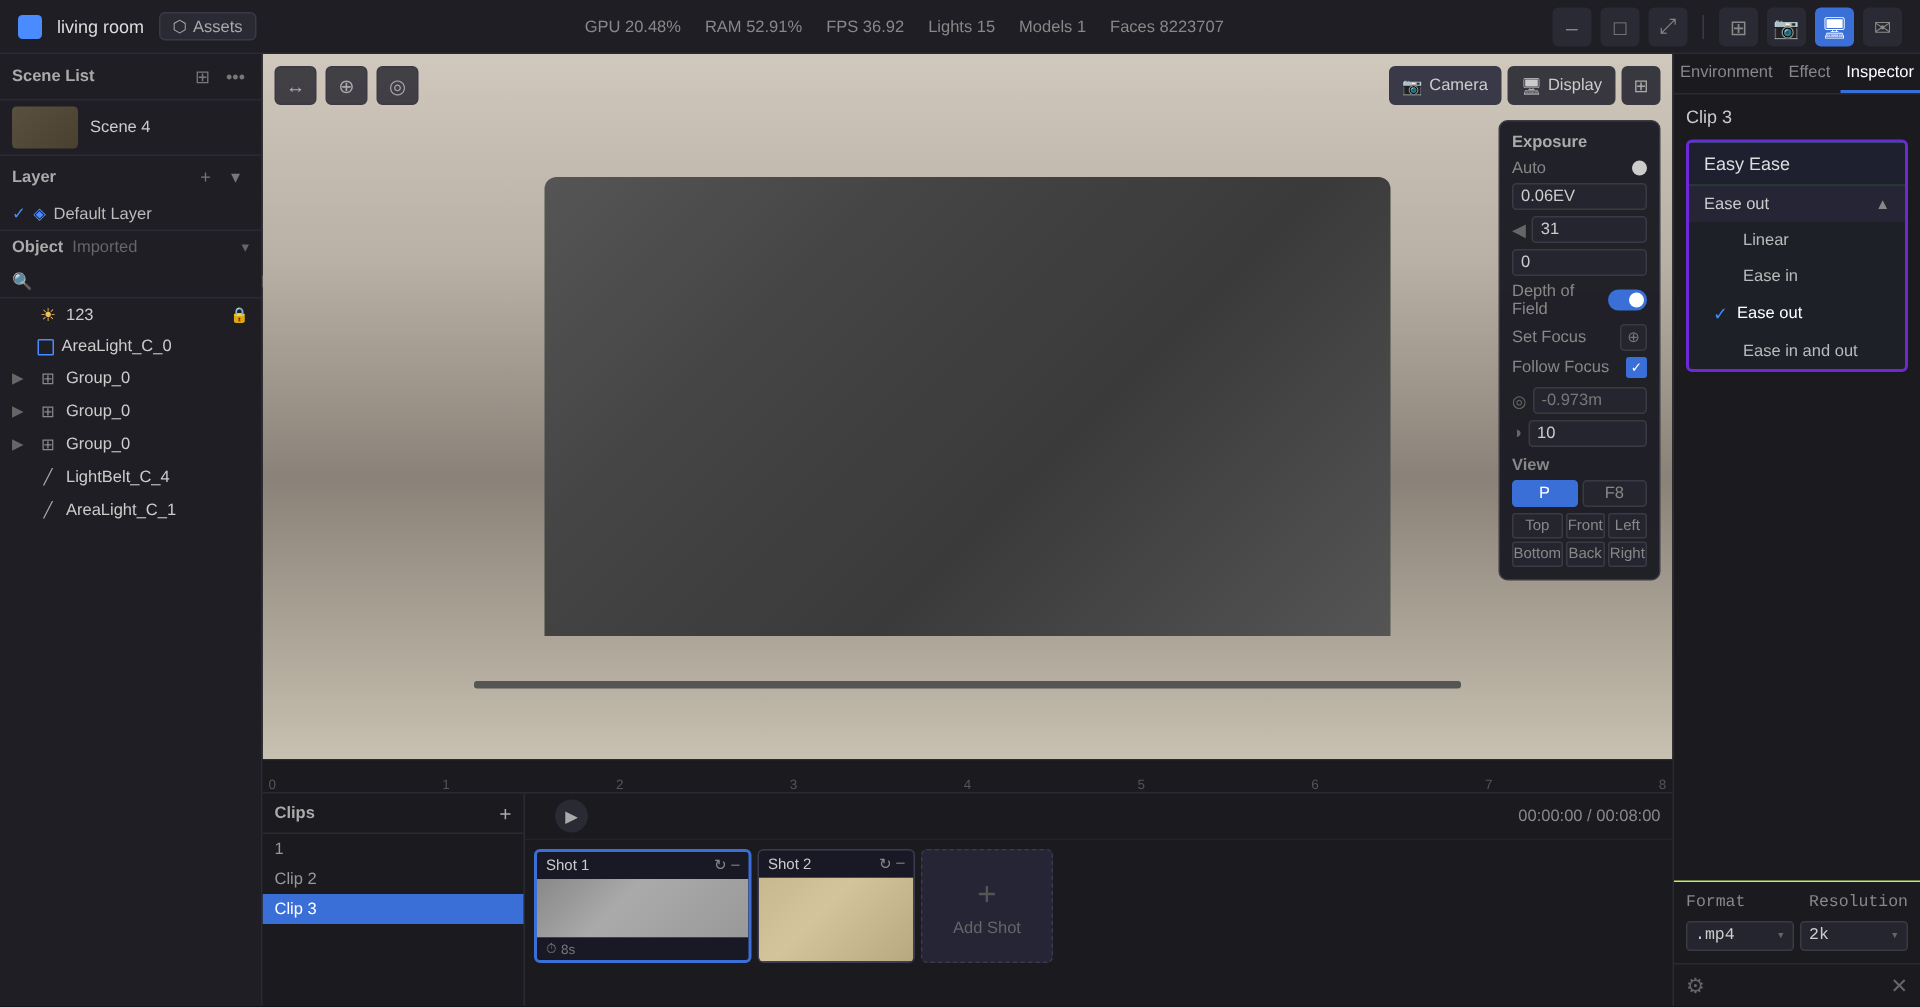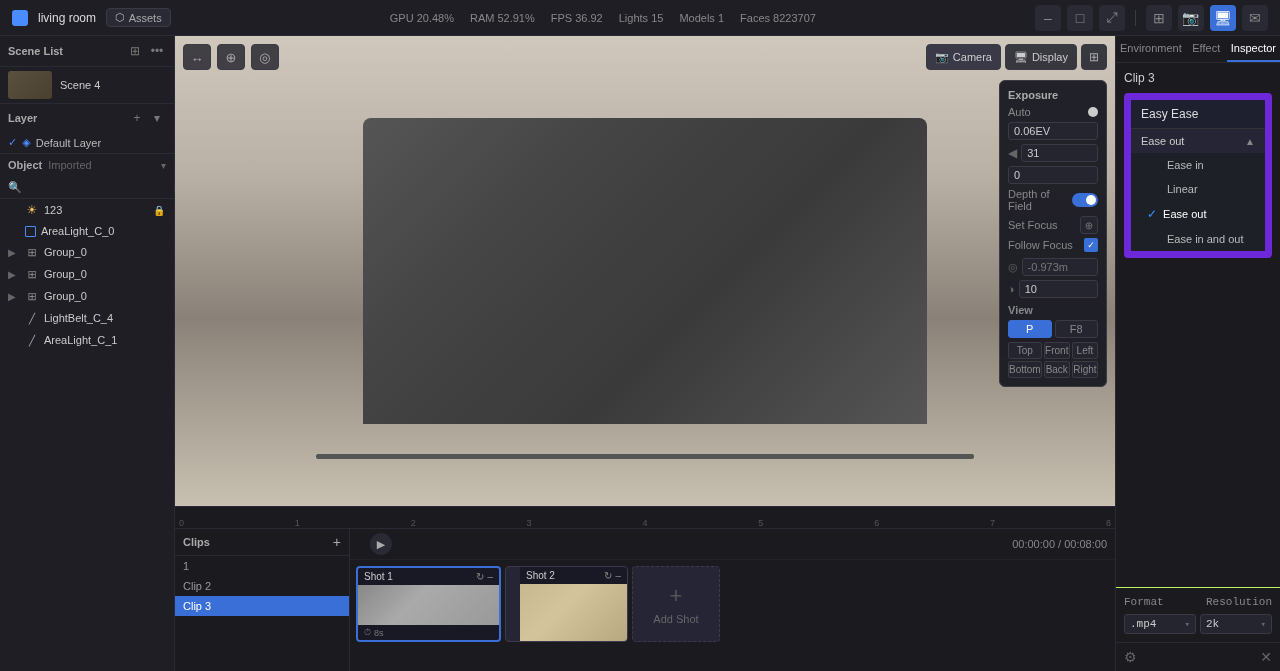--- a/index.html
+++ b/index.html
@@ -144,21 +144,21 @@
     
     .right-panel { width: 165px; background: #1a1a1f; border-left: 1px solid #2a2a35; display: flex; flex-direction: column; flex-shrink: 0; }
     .right-tabs { display: flex; border-bottom: 1px solid #2a2a35; }
     .right-tab { flex: 1; padding: 6px 4px; text-align: center; font-size: 11px; color: #888; cursor: pointer; border-bottom: 2px solid transparent; }
     .right-tab.active { color: #fff; border-bottom-color: #3a6fd8; }
 
     .inspector-content { flex: 1; padding: 8px; overflow-y: auto; }
     .inspector-title { font-size: 12px; color: #ccc; margin-bottom: 8px; font-weight: 500; }
 
     
-    .ease-dropdown { background: #15803d; border: 7px solid #6d28d9; border-radius: 4px; overflow: hidden; margin-bottom: 8px; }
+    .ease-dropdown { background: #15803d; border: 2px solid #6d28d9; border-radius: 4px; overflow: hidden; margin-bottom: 8px; }
     .ease-header { padding: 7px 10px; font-size: 12px; color: #ddd; background: #1e2030; font-weight: 500; }
     .ease-option-group { }
     .ease-group-header { display: flex; align-items: center; justify-content: space-between; padding: 6px 10px; background: #252535; border-top: 1px solid #333; cursor: pointer; }
     .ease-group-label { font-size: 11px; color: #ccc; }
     .ease-group-arrow { color: #888; font-size: 10px; }
     .ease-options { background: #1e2028; }
     .ease-opt { padding: 6px 16px; font-size: 11px; color: #bbb; cursor: pointer; display: flex; align-items: center; gap: 6px; }
     .ease-opt.selected { color: #fff; }
     .ease-check { color: #3a8fff; font-size: 12px; }
 
@@ -413,21 +413,21 @@
               </div>
               <div class="shot-thumb">
                 <div class="shot-thumb-scene" style="background: linear-gradient(135deg, #888 0%, #aaa 40%, #999 100%);"></div>
               </div>
               <div class="shot-footer">
                 <span>⏱</span>
                 <span>8s</span>
               </div>
             </div>
 
-            <div class="shot-clip" style="width:123px;padding-left:14px;">
+            <div class="shot-clip" style="width:105px;">
               <div class="shot-header">
                 <span class="shot-name">Shot 2</span>
                 <div class="shot-actions">
                   <span>↻</span>
                   <span>–</span>
                 </div>
               </div>
               <div class="shot-thumb">
                 <div class="shot-thumb-living"></div>
               </div>
@@ -463,25 +463,25 @@
         <div class="ease-header">Easy Ease</div>
 
         <div class="ease-option-group">
           <div class="ease-group-header">
             <span class="ease-group-label">Ease out</span>
             <span class="ease-group-arrow">▲</span>
           </div>
           <div class="ease-options">
             <div class="ease-opt">
               <span style="width:14px;"></span>
-              <span>Ease in</span>
+              <span>Linear</span>
             </div>
             <div class="ease-opt">
               <span style="width:14px;"></span>
-              <span>Linear</span>
+              <span>Ease in</span>
             </div>
             <div class="ease-opt selected">
               <span class="ease-check">✓</span>
               <span>Ease out</span>
             </div>
             <div class="ease-opt">
               <span style="width:14px;"></span>
               <span>Ease in and out</span>
             </div>
           </div>

